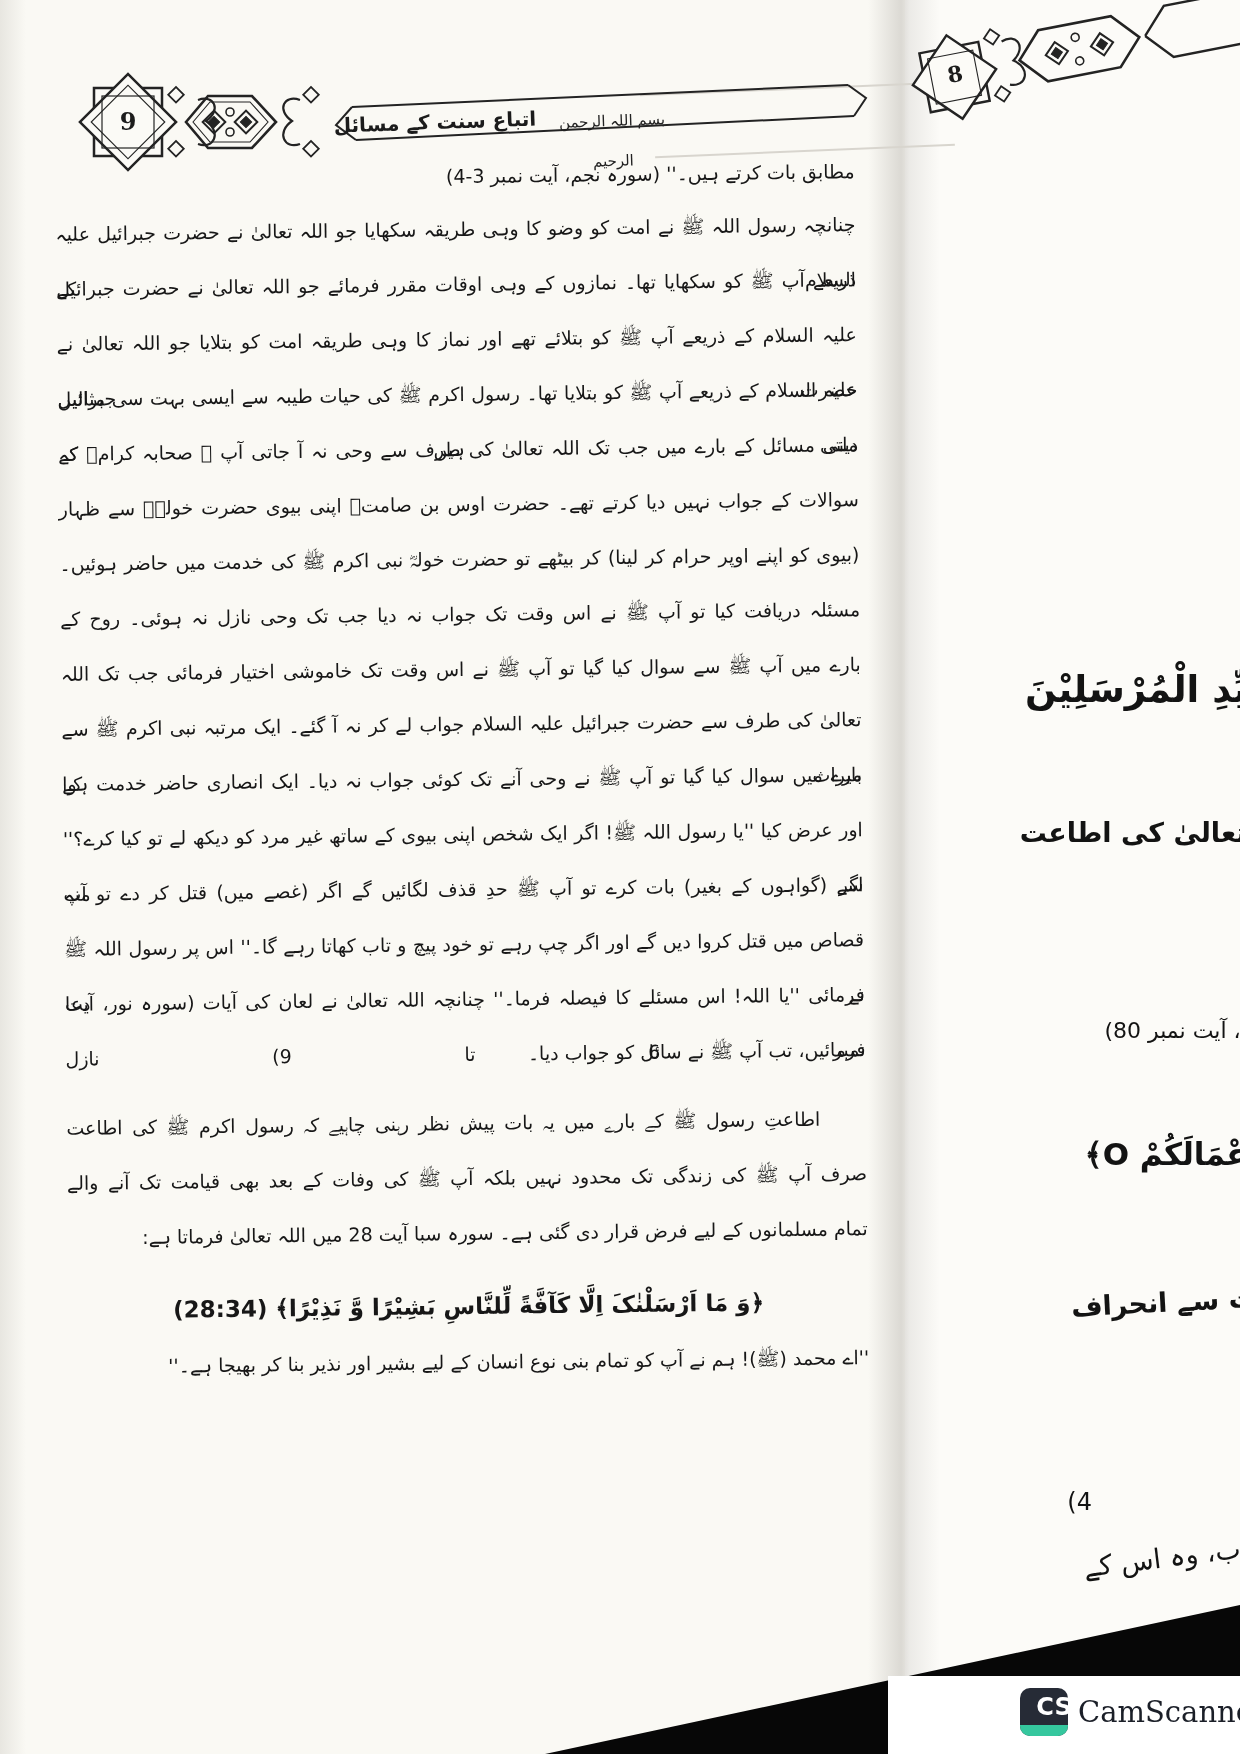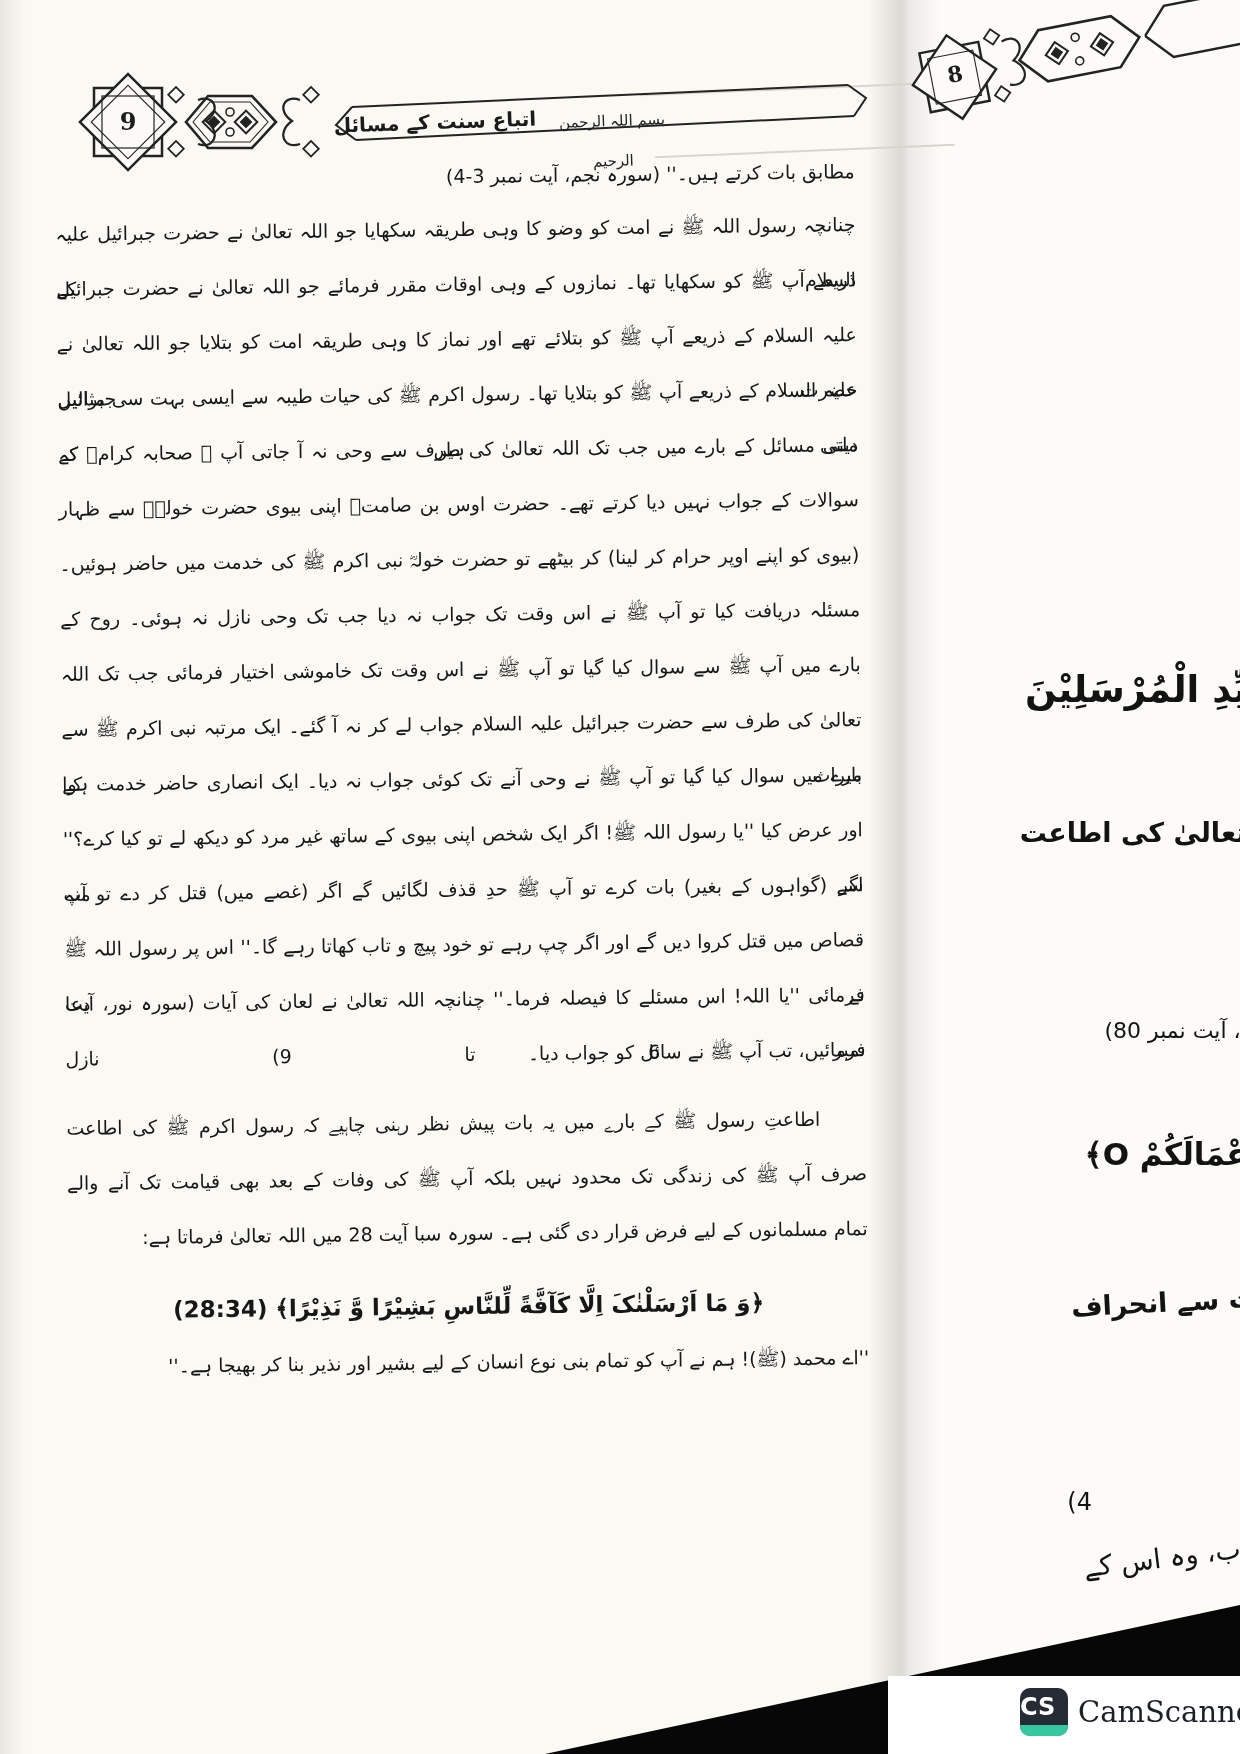--- a/index.html
+++ b/index.html
@@ -38,21 +38,21 @@
   .frag-3{top:1018px;right:-52px;font-size:22px;}
   .frag-4{top:1136px;right:-18px;font-size:31px;font-weight:bold;}
   .frag-5{top:1285px;right:-80px;font-size:27px;font-weight:bold;transform:rotate(-3deg);}
   .frag-6{top:1488px;right:148px;font-size:24px;direction:ltr;}
   .frag-7{top:1542px;right:-8px;font-size:27px;transform:rotate(-7deg);}
   
   .shadow-wedge{position:absolute;left:545px;top:1600px;width:695px;height:154px;background:#070707;
                 clip-path:polygon(0px 154px,695px 5px,695px 154px);}
   .cam-bar{position:absolute;left:888px;top:1676px;width:352px;height:78px;background:#ffffff;}
   .cam-icon{position:absolute;left:132px;top:12px;width:48px;height:48px;background:#262b36;border-radius:10px;}
-  .cam-icon .cs{position:absolute;left:0;top:1px;width:68px;height:36px;line-height:36px;text-align:left;
+  .cam-icon .cs{position:absolute;left:0;top:1px;width:68px;height:36px;line-height:36px;text-align:center;
                 color:#fff;font-weight:bold;font-size:24px;font-family:"DejaVu Sans",sans-serif;}
   .cam-icon .accent{position:absolute;left:0;bottom:0;width:48px;height:11px;background:#35c79e;border-radius:0 0 10px 10px;}
   .cam-label{position:absolute;left:190px;top:12px;height:48px;line-height:48px;
              font-family:"DejaVu Serif",serif;font-size:29px;color:#1b1f28;}
   .faint-line{position:absolute;height:2px;background:#d8d5ce;}
 </style>
 </head>
 <body>
 
 <div id="scan">

